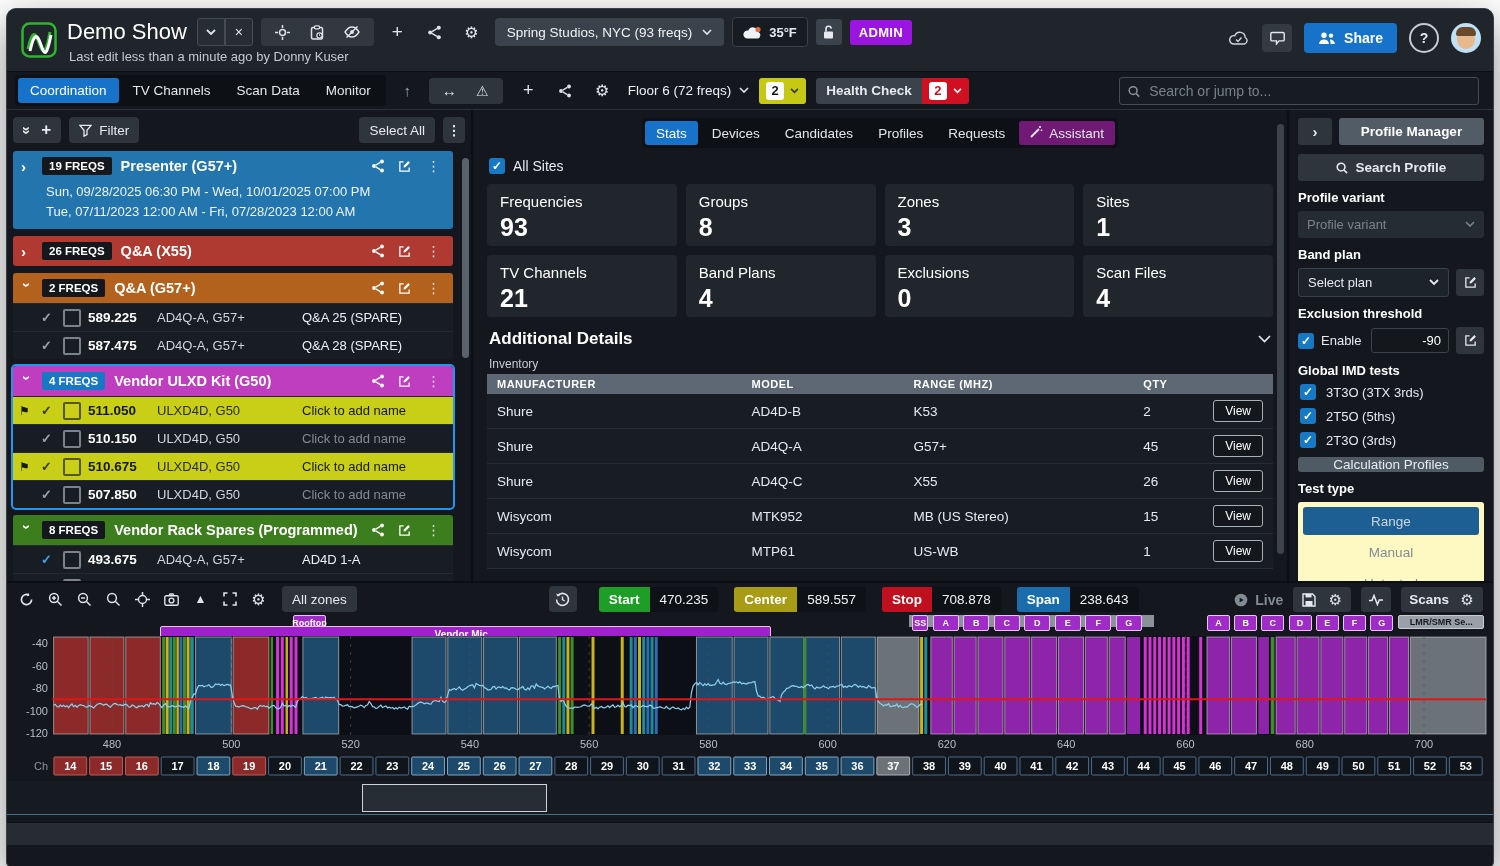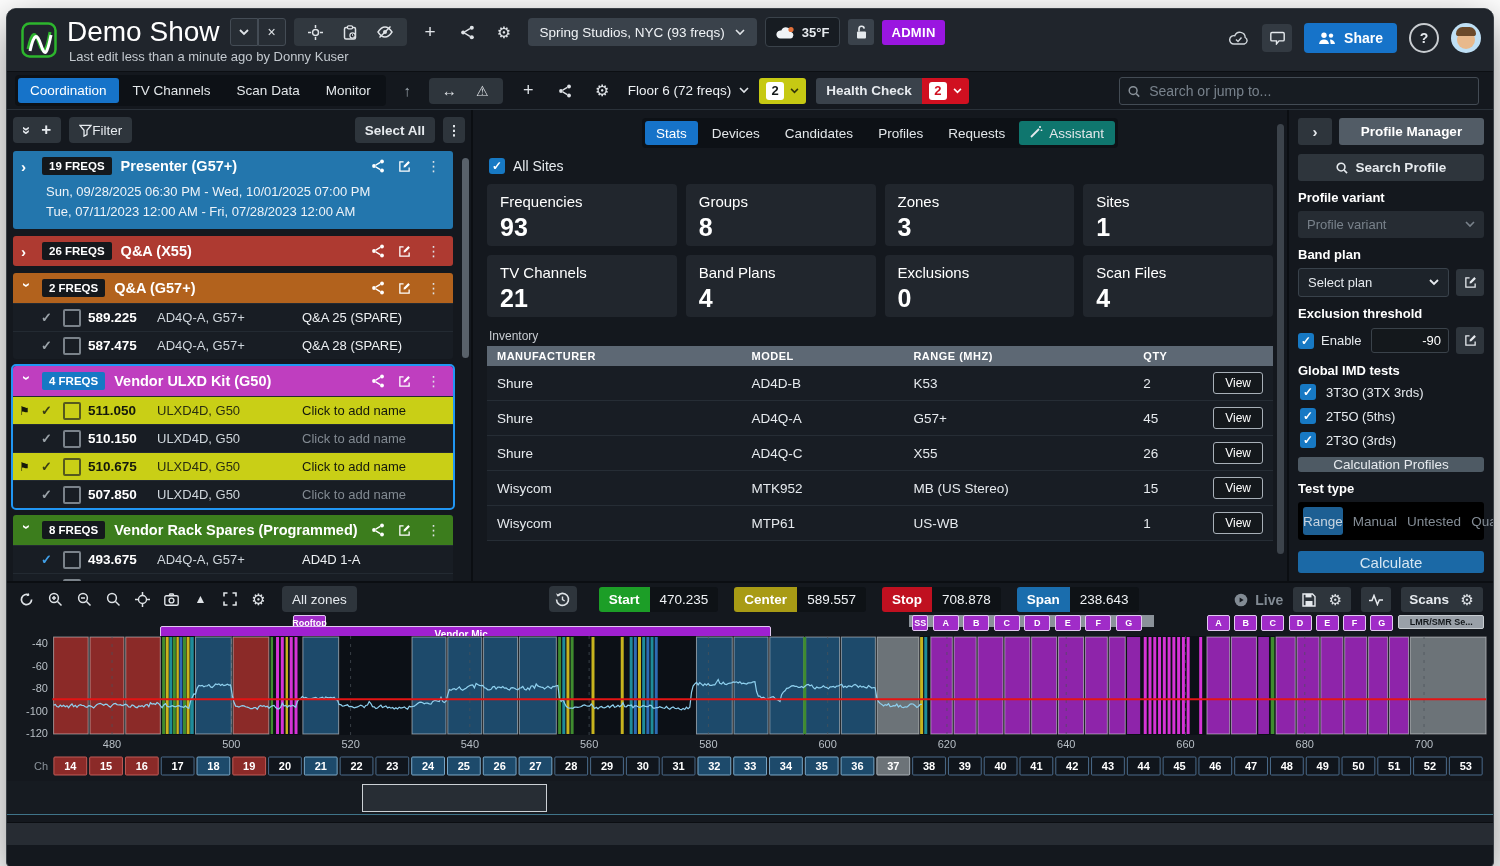--- a/index.html
+++ b/index.html
@@ -6,21 +6,21 @@
   body{width:1500px;height:866px;background:#fff;font-family:"Liberation Sans",sans-serif;overflow:hidden;position:relative}
   .window{position:absolute;left:6px;top:8px;width:1486px;height:858px;background:#14181e;border:1px solid #3a4046;border-radius:10px 10px 6px 6px;overflow:hidden;box-shadow:0 14px 44px rgba(0,0,0,.45);color:#e6eaee}
   
   .titlebar{height:30px;background:#272c33;display:flex;align-items:center;padding:0 12px;border-bottom:1px solid #0c0f13}
   .tl{width:13px;height:13px;border-radius:50%;margin-right:8px}
   .titlebar .wtitle{margin-left:16px;font-weight:bold;font-size:13px;color:#dfe3e7}
   
   .header{height:62px;background:#20252c;position:relative;border-bottom:1px solid #0c0f13}
   .logo{position:absolute;left:14px;top:11px}
   .hrow{position:absolute;left:60px;top:8px;display:flex;align-items:center;gap:8px;height:30px}
-  .apptitle{font-size:28px;color:#fff;margin-right:2px}
+  .apptitle{font-size:22px;color:#fff;margin-right:2px}
   .subtitle{position:absolute;left:62px;top:40px;font-size:13px;color:#c3c9cf}
   .sqbtn{height:26px;min-width:26px;display:inline-flex;align-items:center;justify-content:center;background:#272d34;border:1px solid #444c55;border-radius:3px;color:#dfe3e7;font-size:14px;cursor:pointer}
   .igroup{display:inline-flex;align-items:center;gap:12px;background:#31383f;border-radius:4px;height:28px;padding:0 10px}
   .plainicons{display:inline-flex;align-items:center;gap:14px;margin:0 4px}
   .sitebtn{display:inline-flex;align-items:center;gap:10px;background:#3a424b;border-radius:4px;height:28px;padding:0 12px;font-size:13.5px;color:#f0f3f6;cursor:pointer}
   .weather{display:inline-flex;align-items:center;gap:7px;background:#171c22;border:1px solid #3a424a;border-radius:4px;height:28px;padding:0 10px;font-size:13px;font-weight:bold}
   .lockbtn{width:26px;height:26px;background:#3a424b;border-radius:3px;display:inline-flex;align-items:center;justify-content:center;cursor:pointer}
   .admin{background:#9a16e0;color:#fff;font-weight:bold;font-size:13px;border-radius:3px;padding:5px 9px;letter-spacing:.3px}
   .hright{position:absolute;right:12px;top:14px;display:flex;align-items:center;gap:12px}
   .chatbtn{width:30px;height:28px;background:#333a42;border-radius:4px;display:inline-flex;align-items:center;justify-content:center;cursor:pointer}
@@ -41,21 +41,21 @@
   .hcbtn{display:inline-flex;align-items:center;background:#3a424b;height:26px;padding:0 10px;border-radius:3px 0 0 3px;font-size:13.5px;font-weight:bold;cursor:pointer}
   .hcred{display:inline-flex;align-items:center;gap:6px;background:#d01020;height:26px;padding:0 7px;border-radius:0 3px 3px 0;cursor:pointer}
   .hcred .chip2{color:#d01020}
   .search{position:absolute;right:14px;top:5px;width:342px;height:26px;background:#171c22;border:1px solid #434b54;border-radius:3px;display:flex;align-items:center;padding:0 8px;gap:7px}
   .search input{background:transparent;border:0;outline:0;color:#cdd3d9;font-size:14px;width:100%;font-family:"Liberation Sans",sans-serif}
   .search input::placeholder{color:#78828c}
   
   .content{display:flex;height:471px}
   .sidebar{width:452px;padding:5px 6px;border-right:2px solid #0b0e12;position:relative;overflow:hidden}
   .sbtoolbar{display:flex;align-items:center;gap:8px;height:30px;margin-bottom:6px}
-  .btn{display:inline-flex;align-items:center;justify-content:center;background:#2e353c;border-radius:4px;height:26px;padding:0 10px;font-size:13.5px;color:#e6eaee;cursor:pointer}
+  .btn{display:inline-flex;align-items:center;justify-content:center;gap:7px;background:#2e353c;border-radius:4px;height:26px;padding:0 10px;font-size:13.5px;color:#e6eaee;cursor:pointer}
   .sb-spacer{flex:1}
   .grouplist{display:flex;flex-direction:column;gap:7px;padding-right:12px}
   .group{border-radius:3px;overflow:hidden}
   .group.selected{outline:2px solid #2196f3;outline-offset:0}
   .ghead{height:30px;display:flex;align-items:center;gap:9px;padding:0 8px}
   .chev{font-weight:bold;font-size:15px;color:#fff;display:inline-block;width:12px}
   .chev.open{transform:rotate(90deg)}
   .fbadge{background:#14181c;color:#fff;font-weight:bold;font-size:11.5px;border-radius:2px;padding:3px 7px;white-space:nowrap}
   .gtitle{font-weight:bold;font-size:14.5px;color:#fff;flex:1;white-space:nowrap;overflow:hidden}
   .gicons{display:flex;align-items:center;gap:10px;color:#fff}
@@ -75,21 +75,21 @@
   .frow .fname{flex:1;color:#eef1f4}
   .frow .fname.ph{color:#828a92}
   .frow.yellow .fname,.frow.yellow .fname.ph{color:#14180c}
   .sbscroll{position:absolute;right:2px;top:48px;width:7px;height:200px;background:#59616a;border-radius:4px}
   
   .main{flex:1;padding:8px 14px;position:relative;border-right:2px solid #0b0e12;overflow:hidden;background:#14181e}
   .maintabs{display:flex;justify-content:center}
   .mtabs{display:flex;background:#0d1116;border-radius:4px;padding:3px;gap:3px;align-items:center}
   .mtab{height:24px;display:flex;align-items:center;gap:6px;padding:0 11px;font-size:13.5px;color:#e3e7ea;border-radius:3px;cursor:pointer}
   .mtab.active{background:#1673c9;color:#fff}
-  .mtab.assistant{background:#0f766e}
+  .mtab.assistant{background:#701a75}
   .allsites{display:flex;align-items:center;gap:8px;margin:10px 0 10px 2px;font-size:14px}
   .ckblue{width:16px;height:16px;background:#1779c4;border-radius:3px;color:#fff;font-size:12px;font-weight:bold;display:flex;align-items:center;justify-content:center;cursor:pointer}
   .cards{display:grid;grid-template-columns:repeat(4,1fr);gap:9px;margin-bottom:12px}
   .card{background:#21262d;border-radius:4px;height:62px;padding:9px 13px;box-sizing:border-box}
   .card .clabel{font-weight:normal;font-size:15px;color:#fff}
   .card .cvalue{font-weight:bold;font-size:25px;color:#fff;margin-top:3px}
   .details{display:flex;align-items:center;justify-content:space-between;margin:4px 2px 8px 2px}
   .details .dtitle{font-weight:bold;font-size:17px;color:#fff}
   .invlabel{font-size:12px;color:#c8ccd2;margin:0 0 3px 2px}
   table.inv{width:100%;border-collapse:collapse;font-size:13.5px}
@@ -101,21 +101,21 @@
   .rightbar{width:186px;padding:8px 9px;display:flex;flex-direction:column;gap:9px;background:#14181e}
   .rb-row{display:flex;gap:7px;align-items:center}
   .rb-label{font-weight:bold;font-size:13px;color:#fff;margin-bottom:-3px}
   .rb-btn-gray{flex:1;background:#525c66;border-radius:3px;height:27px;display:flex;align-items:center;justify-content:center;font-size:13.5px;font-weight:bold;color:#fff;cursor:pointer}
   .rb-btn{flex:1;background:#2e353c;border-radius:3px;height:27px;display:flex;align-items:center;justify-content:center;gap:8px;font-size:13.5px;font-weight:bold;cursor:pointer}
   .rb-select{flex:1;background:#262c33;border-radius:3px;height:27px;display:flex;align-items:center;padding:0 9px;font-size:13px;cursor:pointer;justify-content:space-between}
   .rb-select.disabled{color:#79828b}
   .rb-editbtn{width:28px;height:27px;background:#2e353c;border-radius:3px;display:flex;align-items:center;justify-content:center;cursor:pointer}
   .rb-input{width:62px;height:23px;background:#14181c;border:1px solid #3a424a;border-radius:3px;color:#fff;font-size:13px;text-align:right;padding:0 7px;font-family:"Liberation Sans",sans-serif}
   .imdrow{display:flex;align-items:center;gap:10px;font-size:13px;padding-left:2px}
-  .testgrid{background:#000000;border-radius:3px;padding:5px;display:grid;grid-template-columns:1fr 1fr 1fr 1fr;gap:10px}
+  .testgrid{background:#fef9c3;border-radius:3px;padding:5px;display:grid;grid-template-columns:1fr;gap:3px}
   .ttbtn{height:28px;display:flex;align-items:center;justify-content:center;font-size:13.5px;color:#848d96;border-radius:3px;cursor:pointer}
   .ttbtn.active{background:#1d5f93;color:#c9d6e1}
   .calcbtn{background:#1b69a6;border-radius:3px;height:33px;display:flex;align-items:center;justify-content:center;font-size:15px;color:#d6e6f2;cursor:pointer;margin-top:2px}
   
   .spectrum{height:239px;position:relative;background:#14181e;border-top:2px solid #0b0e12}
   .spec-toolbar{position:absolute;left:0;top:0;right:0;height:32px;display:flex;align-items:center;padding:0 8px;gap:6px}
   .sicon{width:23px;height:23px;display:inline-flex;align-items:center;justify-content:center;color:#dfe3e7;cursor:pointer;font-size:14px}
   .marker{display:flex;align-items:center;margin-left:16px;cursor:pointer}
   .mlabel{height:25px;display:flex;align-items:center;padding:0 10px;border-radius:3px 0 0 3px;font-weight:bold;font-size:13.5px;color:#fff}
   .mvalue{height:25px;display:flex;align-items:center;padding:0 10px;border-radius:0 3px 3px 0;background:#0e1216;font-size:13.5px;color:#f0f3f6}
@@ -305,21 +305,21 @@
           <span style="font-size:17px;font-weight:bold">+</span>
         </span>
         <span class="btn">
           <svg width="13" height="13" viewBox="0 0 14 14">
               <path d="M1 1.5h12L8.6 6.8v4.7l-3.2 1.6V6.8z" fill="none" stroke="#e6eaee" stroke-width="1.4"></path>
             </svg>
           <span>Filter</span>
         </span>
         <span class="sb-spacer"></span>
         <span class="btn">
-            <span style="font-weight:bold">Select All</span>
+            <span style="font-weight:normal">Select All</span>
           </span>
         <span class="btn" style="width:14px;padding:0 4px;font-weight:bold">⋮</span>
       </div>
       <div class="grouplist" id="groupList">
           <div class="group">
             <div class="ghead" style="background: rgb(35, 118, 173);">
               <span class="chev">›</span>
               <span class="fbadge" style="background: rgb(20, 24, 28);">19 FREQS</span>
               <span class="gtitle">Presenter (G57+)</span>
               <span class="gicons">
@@ -567,20 +567,26 @@
           </div>
           <div class="card">
             <div class="clabel">Exclusions</div>
             <div class="cvalue">0</div>
           </div>
           <div class="card">
             <div class="clabel">Scan Files</div>
             <div class="cvalue">4</div>
           </div>
         </div>
+      <div class="details">
+        <span class="dtitle">Additional Details</span>
+        <svg width="13" height="8" viewBox="0 0 13 8">
+            <path d="M1 1l5.5 5.5L12 1" fill="none" stroke="#e6eaee" stroke-width="1.6"></path>
+          </svg>
+      </div>
       <div class="invlabel">Inventory</div>
       <table class="inv">
         <colgroup>
             <col style="width:33%">
             <col style="width:21%">
             <col style="width:30%">
             <col style="width:9%">
             <col style="width:7%">
           </colgroup>
         <thead>

